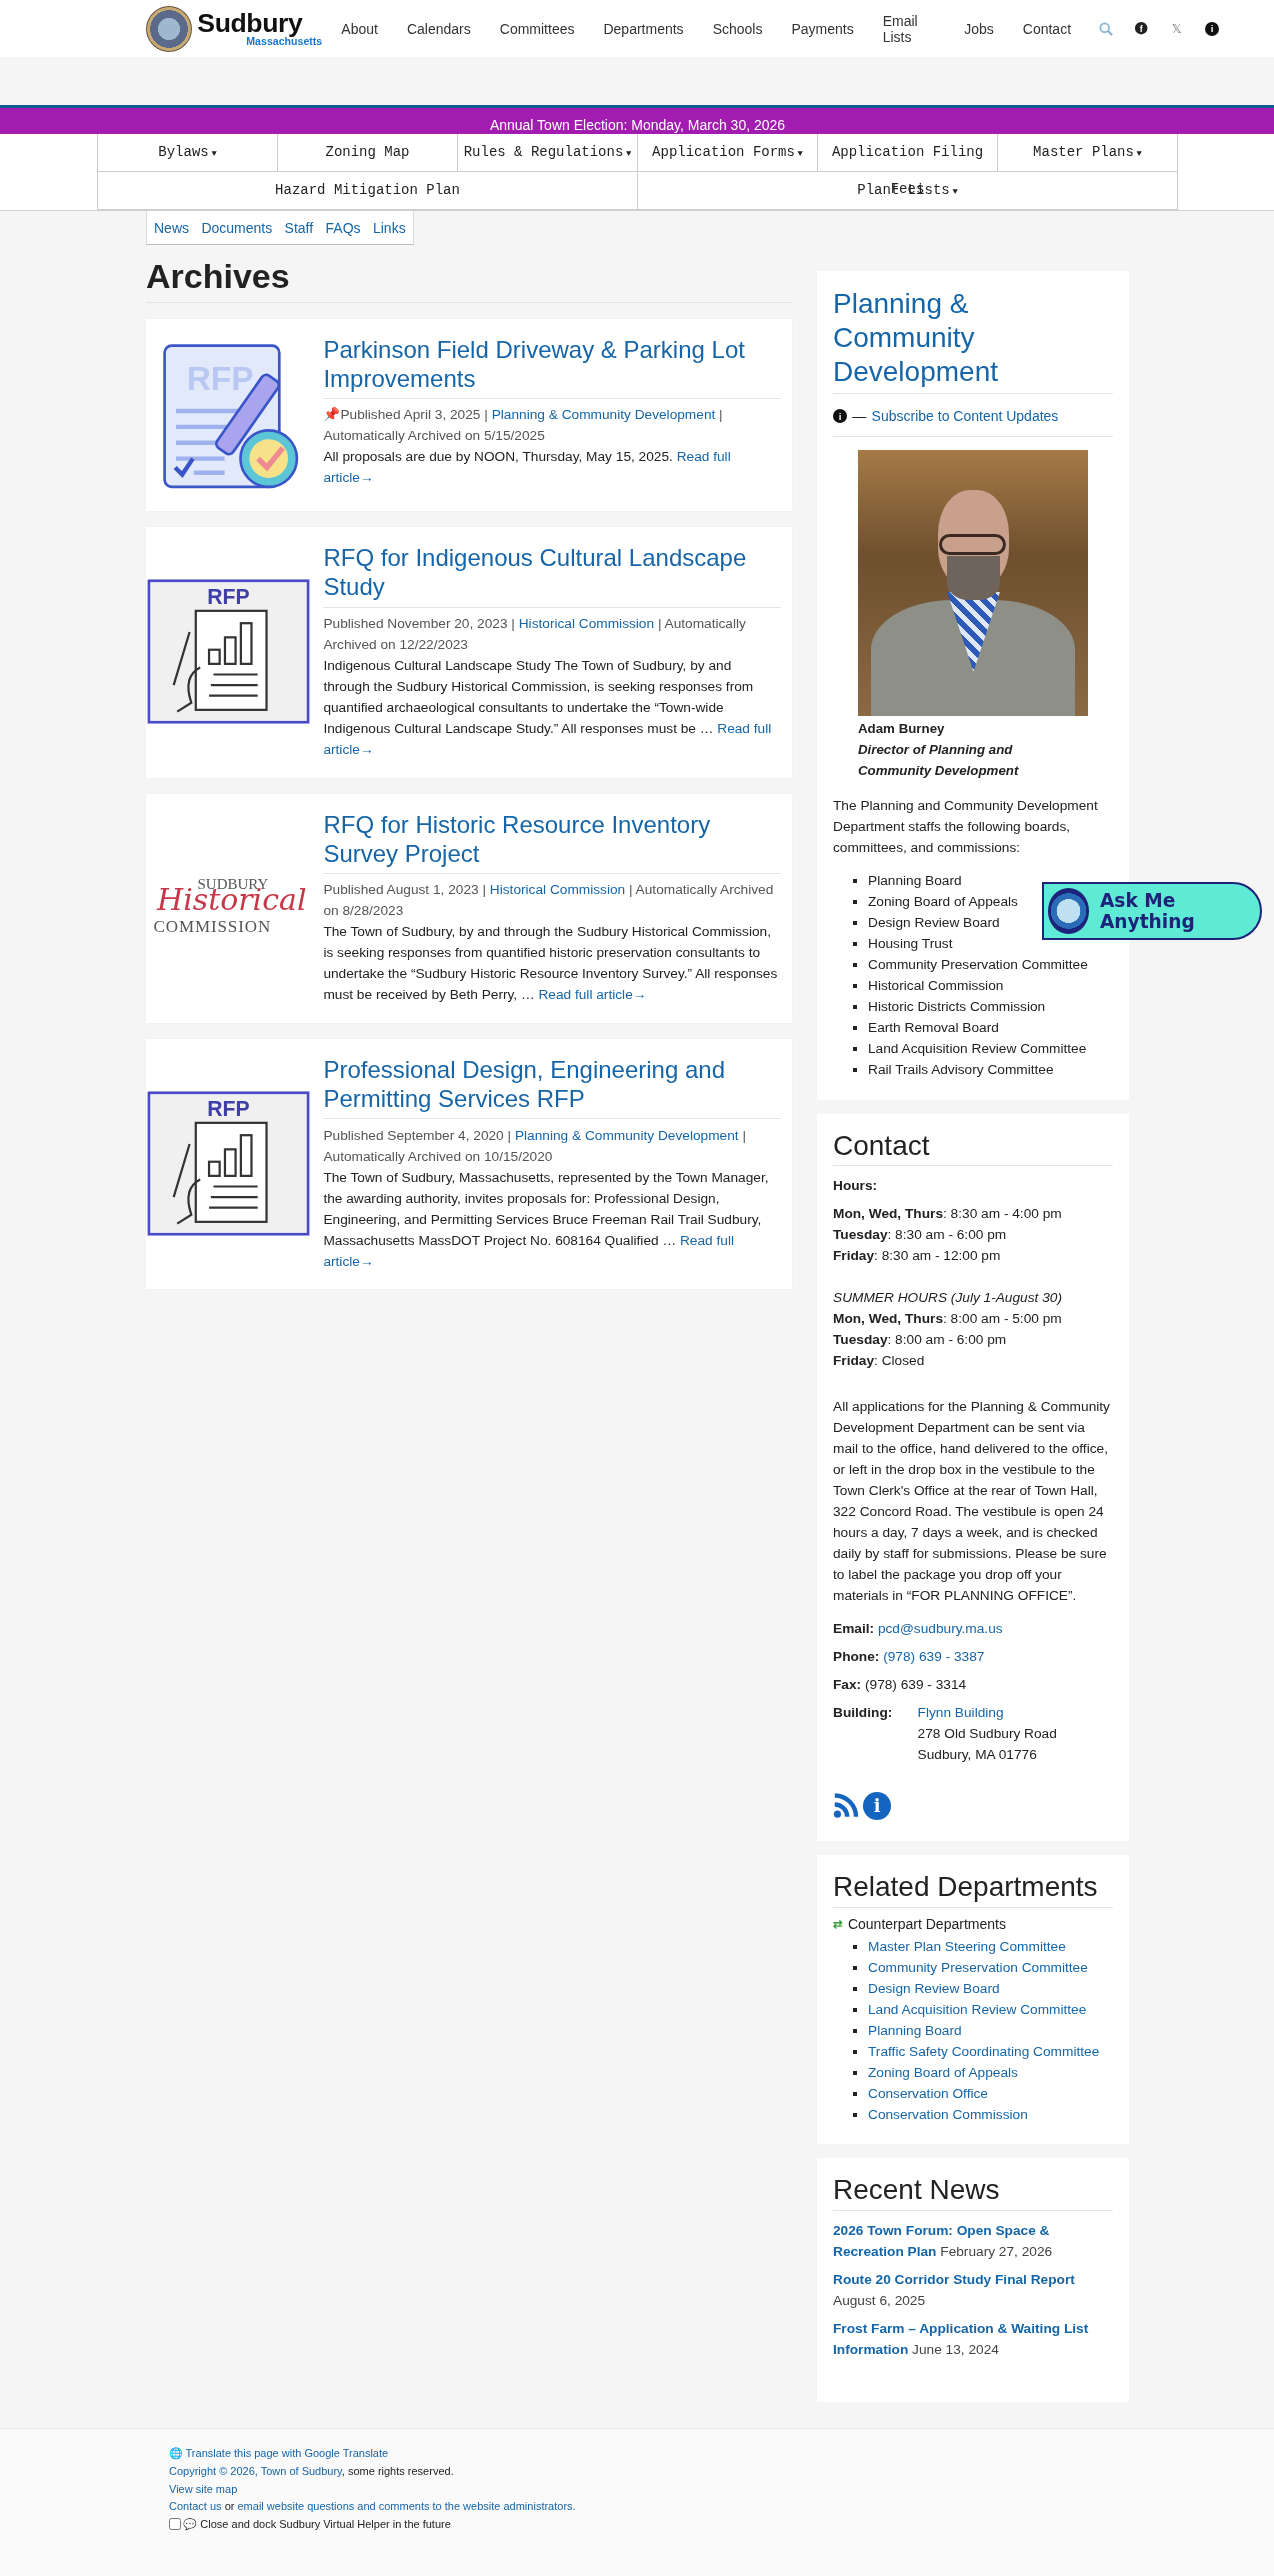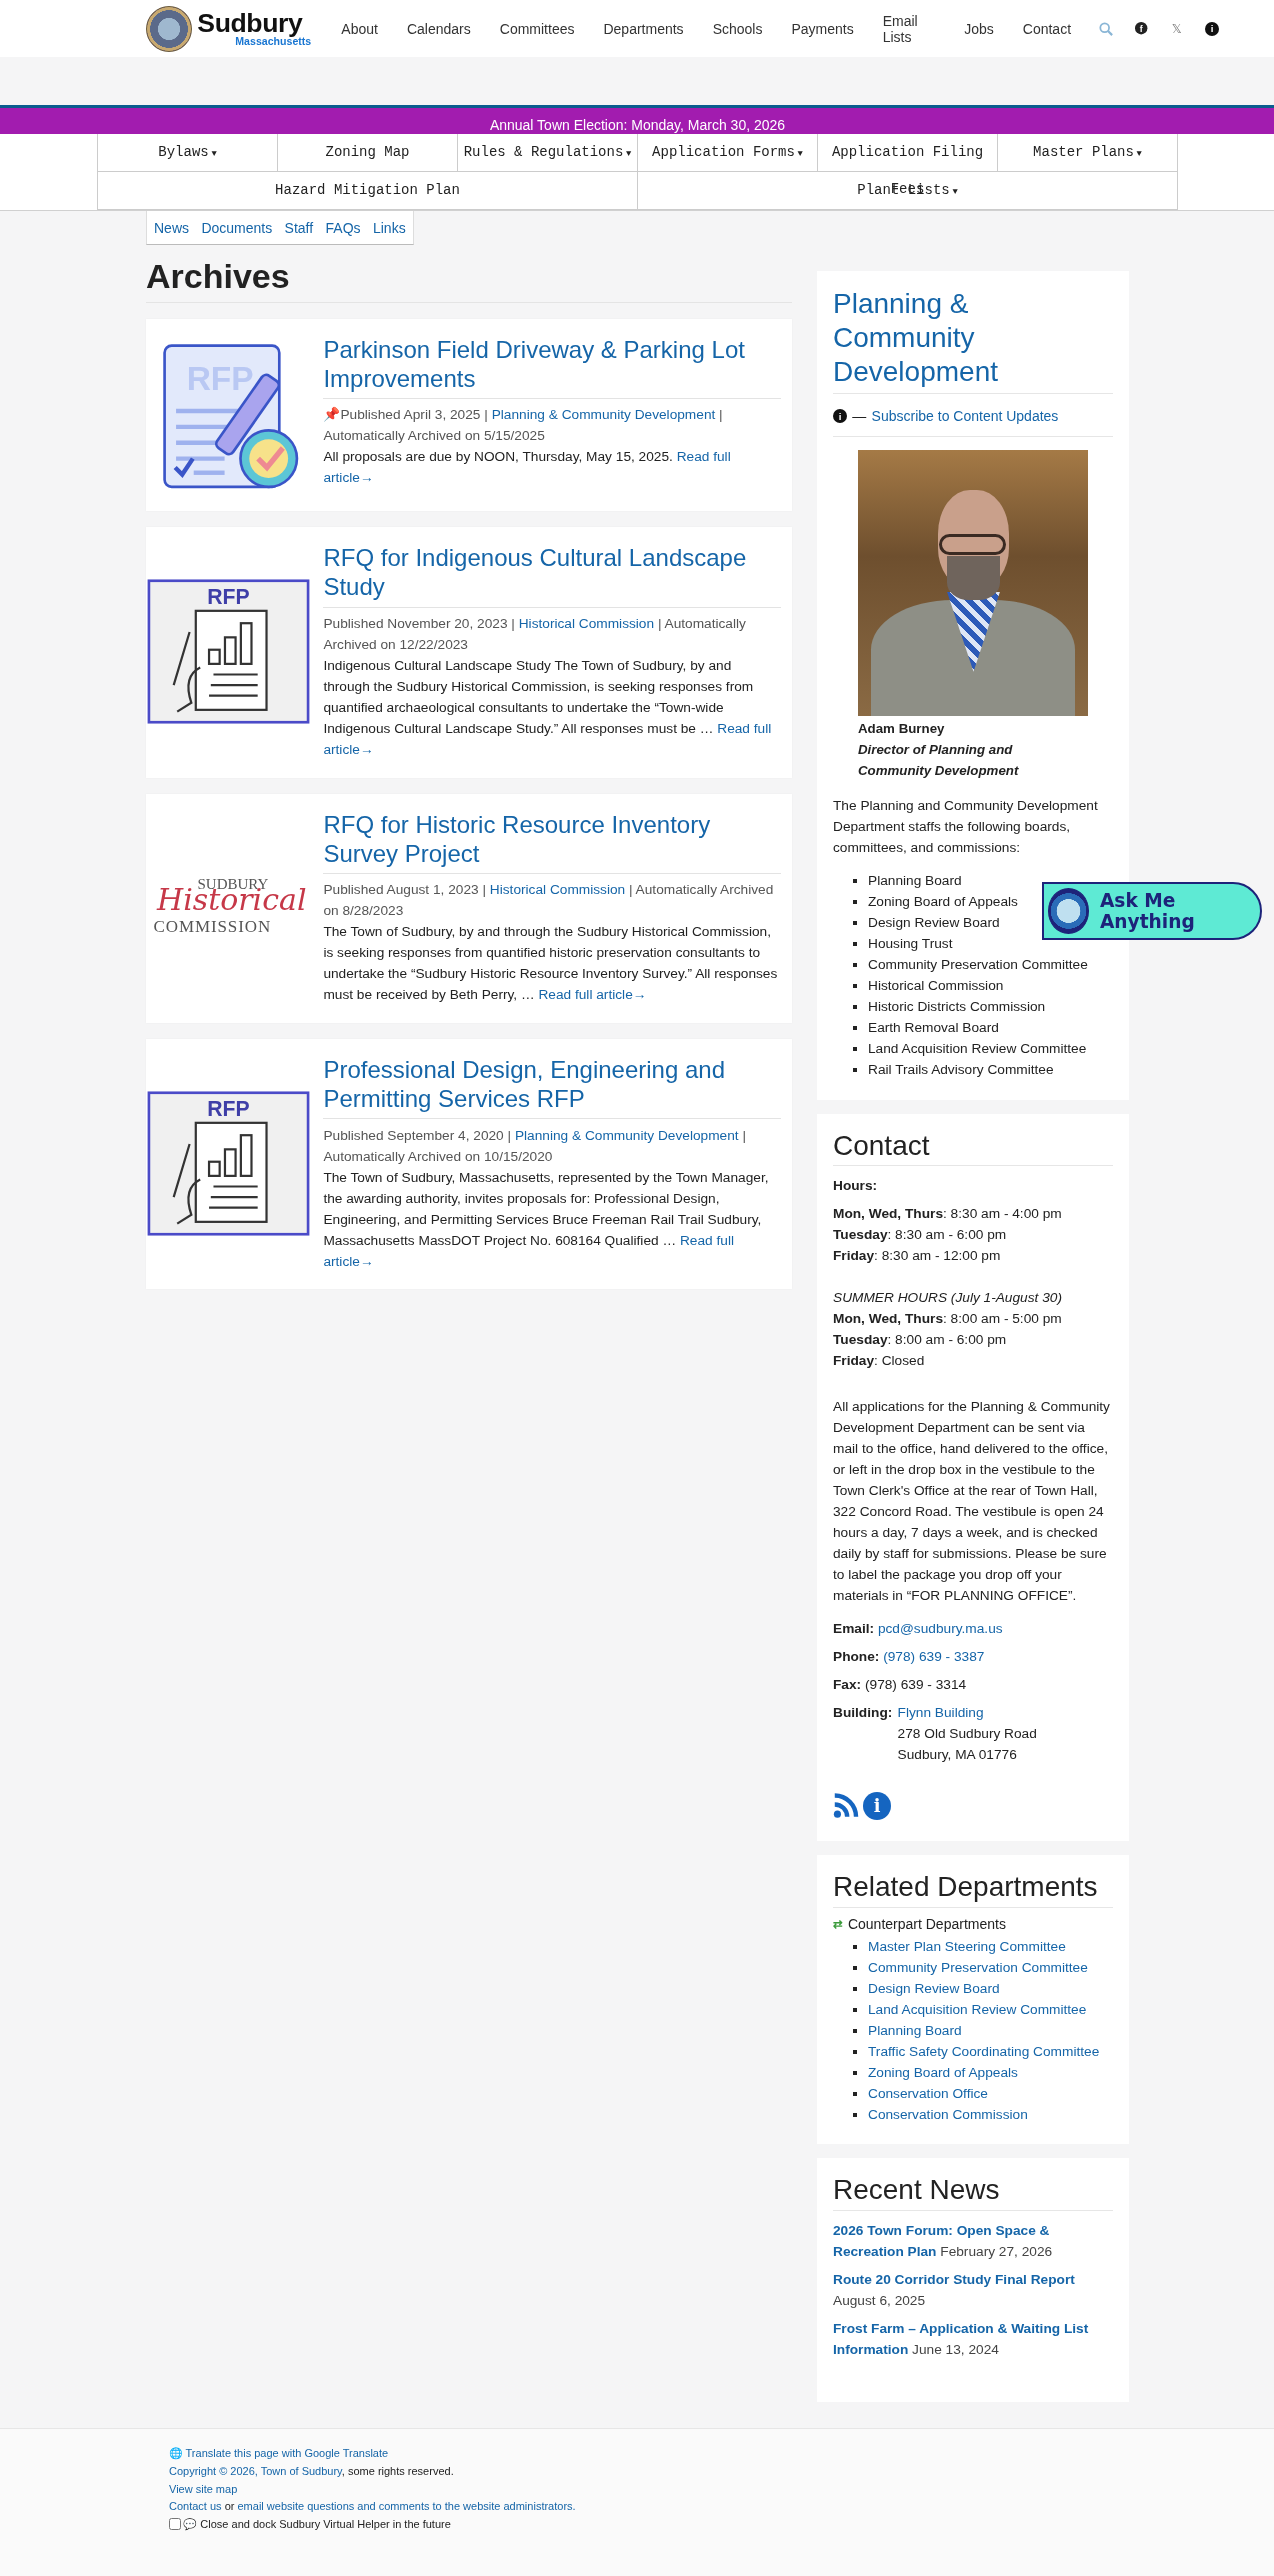--- a/index.html
+++ b/index.html
@@ -8,21 +8,21 @@
   a { color: #1565a8; text-decoration: none; }
   .wrap { width: 983px; margin: 0 auto; position: relative; }
 
   
   .topbar { background: #fff; height: 57px; }
   .topbar .wrap { display: flex; align-items: center; height: 57px; }
   .logo { display: flex; align-items: center; gap: 5.3px; width: 212px; }
   .seal { width: 46px; height: 46px; border-radius: 50%; background: radial-gradient(circle at 50% 50%, #9fb8cf 0 35%, #5b6a8a 36% 60%, #c8a970 61% 70%, #4b3b6b 71%); border: 1.8px solid #6b5a3b; }
   .brand { position: relative; height: 41px; }
   .brand .name { font-size: 26.6px; font-weight: bold; color: #111; letter-spacing: -0.4px; line-height: 30px; }
-  .brand .sub { position: absolute; left: 38px; top: 26.6px; font-size: 10.6px; font-weight: bold; color: #1976d2; }
+  .brand .sub { position: absolute; left: 49px; top: 26.6px; font-size: 10.6px; font-weight: bold; color: #1976d2; }
   .mainnav { display: flex; margin-left: 32px; gap: 15px; align-items: center; }
   .mainnav a { color: #333; font-size: 14px; padding: 0 7px; }
   .mainnav .ic { width: 19.5px; height: 19.5px; display: inline-flex; align-items: center; justify-content: center; margin-left: 5.3px; color: #333; font-size: 12.4px; }
   .mainnav .ic.search { color: #8ab6d6; }
 
   .banner { background: #a21caf; border-top: 3.5px solid #0b5c8e; color: #fff; text-align: center; height: 29px; line-height: 35px; font-size: 14px; margin-top: 48px; }
 
   .subnav-bg { background: #fff; border-bottom: 1.8px solid #d0d0d0; }
   .subnav { width: 1081px; margin: 0 auto; font-family: Liberation Mono, monospace; }
   .subnav .row { display: flex; border-bottom: 0.9px solid #ccc; }
@@ -63,21 +63,21 @@
   .cap i { font-weight: bold; font-style: italic; display: block; }
   .para { font-size: 13.7px; line-height: 21px; margin: 14px 0 12.4px; color: #222; }
   ul.blist { margin-left: 35px; font-size: 13.7px; line-height: 21px; }
   ul.blist li { list-style: square; }
 
   .hours { font-size: 13.7px; line-height: 21px; }
   .hours .lbl { font-weight: bold; margin-bottom: 7px; }
   .row-line { display: block; }
   .gap { height: 21px; }
   .c-line { font-size: 13.7px; margin-top: 7px; line-height: 21px; }
-  .building { display: flex; }
+  .building { display: flex; gap: 20px; }
   .building .addr { margin-left: 5.3px; }
   .foot-icons { display: flex; gap: 3.5px; margin-top: 26.6px; }
   .rss { width: 26.6px; height: 26.6px; }
   .info-blue { width: 28px; height: 28px; border-radius: 50%; background: #1565c0; color: #fff; font-weight: bold; display: flex; align-items: center; justify-content: center; font-family: "DejaVu Serif", serif; font-size: 17.7px; }
 
   .counterpart { font-size: 14px; display: flex; align-items: center; gap: 5.3px; margin-bottom: 3.5px; }
   .cp-ic { color: #3b9b3b; font-size: 11.5px; font-weight: bold; }
   .news-item { font-size: 13.7px; line-height: 21px; margin-bottom: 7px; }
   .news-item a { font-weight: bold; }
   .news-item span { color: #444; }

